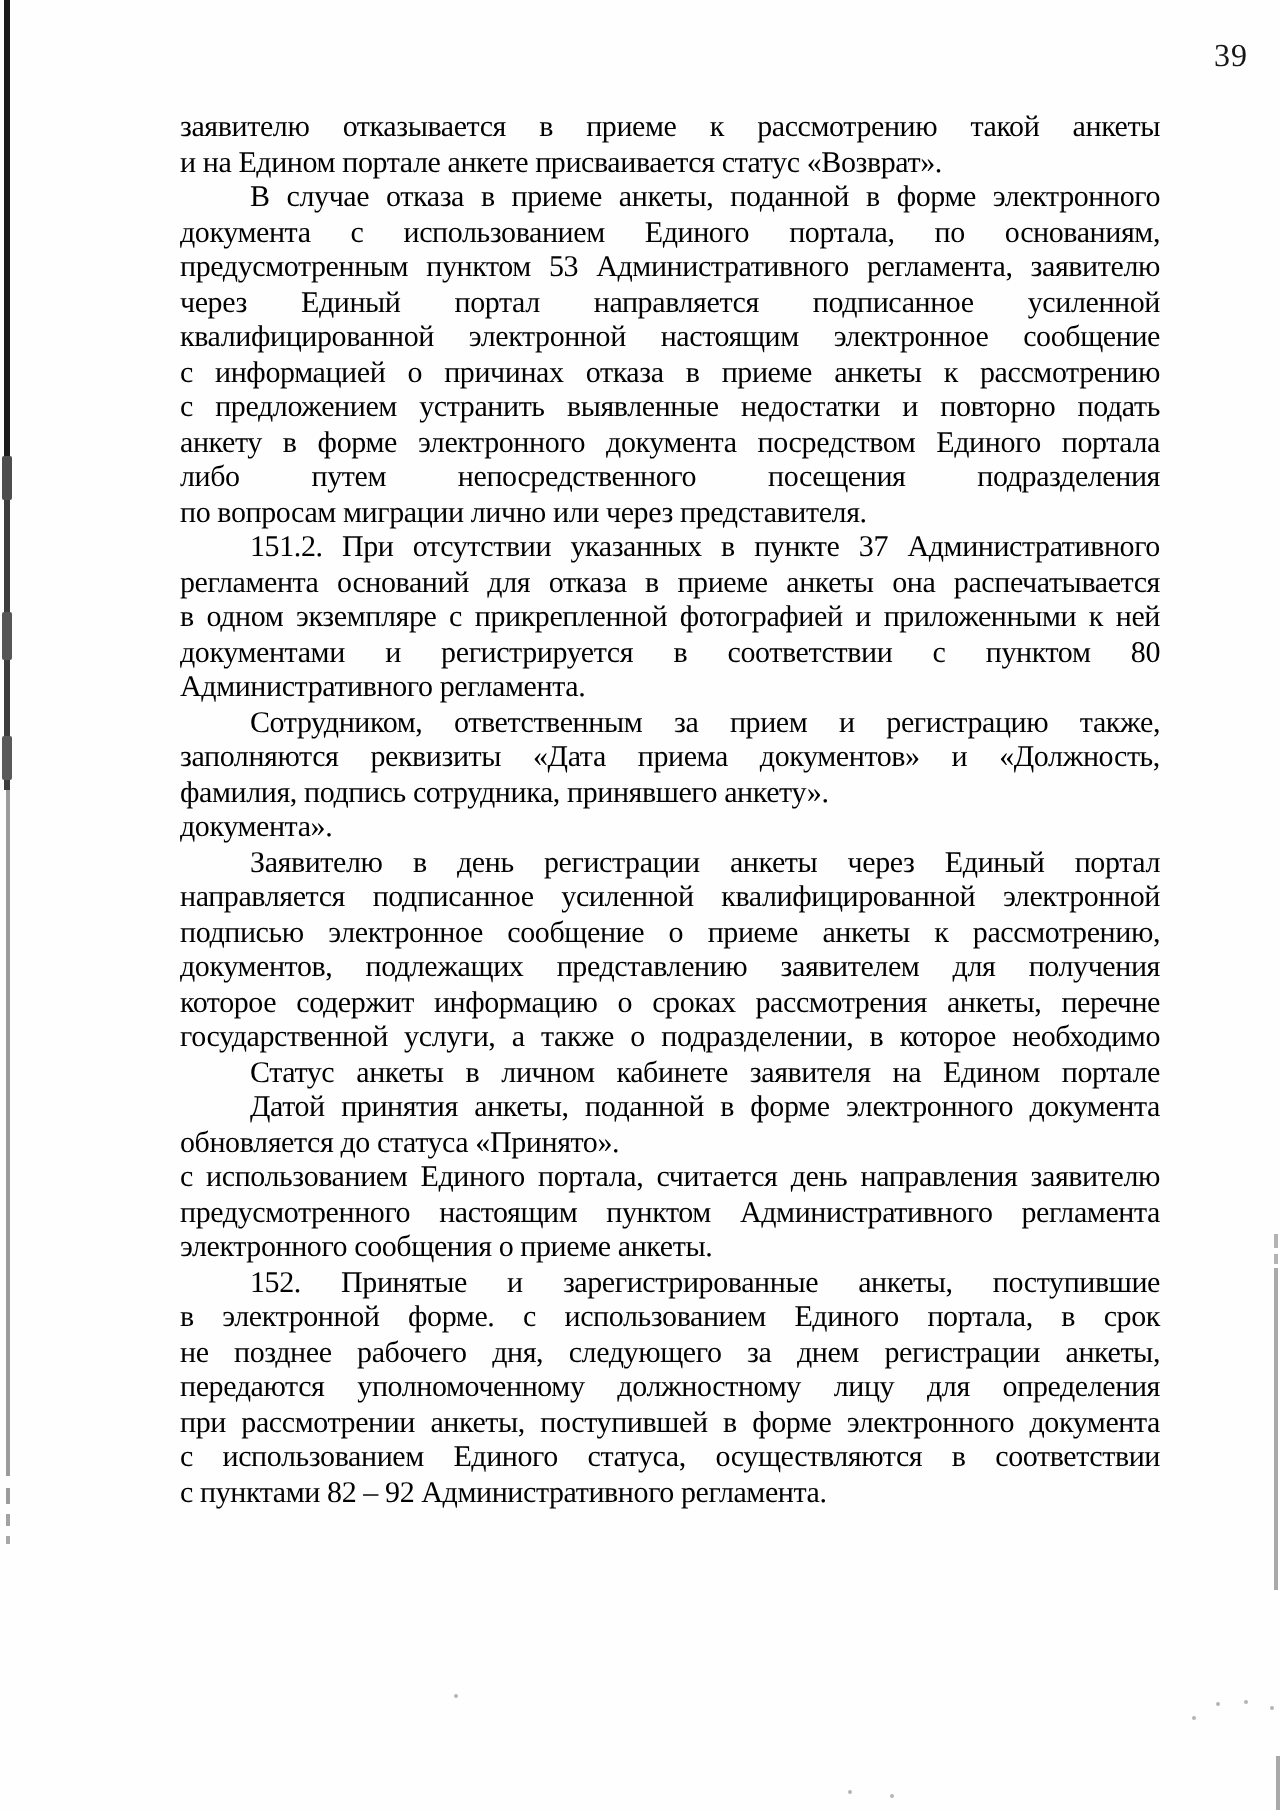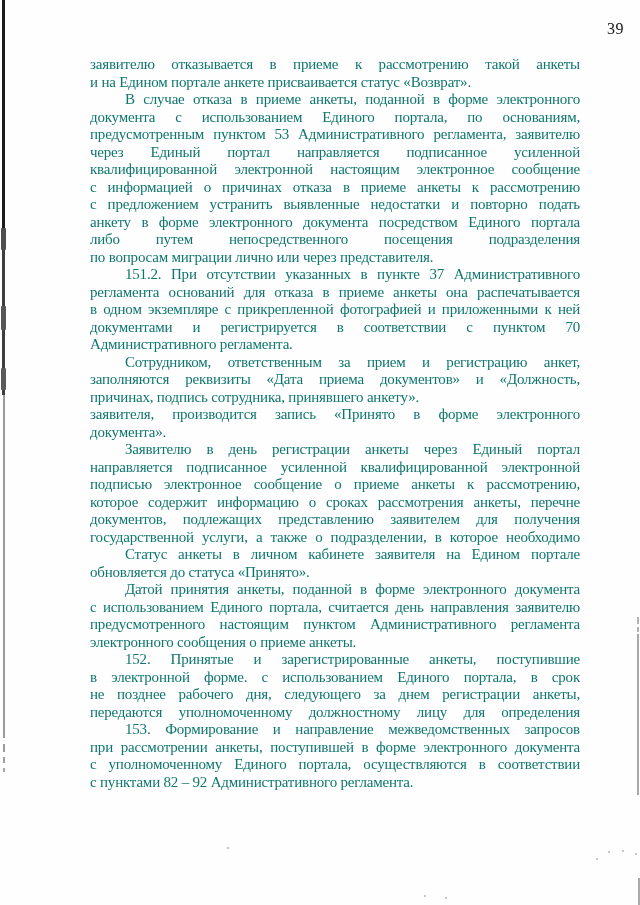--- a/index.html
+++ b/index.html
@@ -12,21 +12,21 @@
   }
   .page { position: absolute; inset: 0; background: #fefefe; }
   .pagenum {
     position: absolute; top: 20px; left: 0; right: 16px;
     text-align: right;
     font-size: 16px; color: #161616;
     letter-spacing: 0.5px;
   }
   .textblock {
     position: absolute; left: 90px; top: 56px; width: 490px;
-    font-size: 15px; color: #0f766e;
+    font-size: 15px; color: #000000;
     letter-spacing: -0.2px;
   }
   .line {
     height: 17.5px; line-height: 17.5px;
     white-space: nowrap;
     text-align: justify;
     text-align-last: justify;
   }
   .line.indent { padding-left: 35px; }
   .line.last { text-align-last: left; font-family: Liberation Serif, serif; }
@@ -67,46 +67,44 @@
       <div class="line">через Единый портал направляется подписанное усиленной</div>
       <div class="line">квалифицированной электронной настоящим электронное сообщение</div>
       <div class="line">с информацией о причинах отказа в приеме анкеты к рассмотрению</div>
       <div class="line">с предложением устранить выявленные недостатки и повторно подать</div>
       <div class="line">анкету в форме электронного документа посредством Единого портала</div>
       <div class="line">либо путем непосредственного посещения подразделения</div>
       <div class="line last">по вопросам миграции лично или через представителя.</div>
       <div class="line indent">151.2. При отсутствии указанных в пункте 37 Административного</div>
       <div class="line">регламента оснований для отказа в приеме анкеты она распечатывается</div>
       <div class="line">в одном экземпляре с прикрепленной фотографией и приложенными к ней</div>
-      <div class="line">документами и регистрируется в соответствии с пунктом 70</div>
+      <div class="line">документами и регистрируется в соответствии с пунктом 80</div>
       <div class="line last">Административного регламента.</div>
-      <div class="line indent">Сотрудником, ответственным за прием и регистрацию анкет,</div>
+      <div class="line indent">Сотрудником, ответственным за прием и регистрацию также,</div>
       <div class="line">заполняются реквизиты «Дата приема документов» и «Должность,</div>
-      <div class="line last">причинах, подпись сотрудника, принявшего анкету».</div>
-      <div class="line">заявителя, производится запись «Принято в форме электронного</div>
+      <div class="line last">фамилия, подпись сотрудника, принявшего анкету».</div>
       <div class="line last">документа».</div>
       <div class="line indent">Заявителю в день регистрации анкеты через Единый портал</div>
       <div class="line">направляется подписанное усиленной квалифицированной электронной</div>
       <div class="line">подписью электронное сообщение о приеме анкеты к рассмотрению,</div>
+      <div class="line">документов, подлежащих представлению заявителем для получения</div>
       <div class="line">которое содержит информацию о сроках рассмотрения анкеты, перечне</div>
-      <div class="line">документов, подлежащих представлению заявителем для получения</div>
       <div class="line">государственной услуги, а также о подразделении, в которое необходимо</div>
       <div class="line indent">Статус анкеты в личном кабинете заявителя на Едином портале</div>
+      <div class="line indent">Датой принятия анкеты, поданной в форме электронного документа</div>
       <div class="line last">обновляется до статуса «Принято».</div>
-      <div class="line indent">Датой принятия анкеты, поданной в форме электронного документа</div>
       <div class="line">с использованием Единого портала, считается день направления заявителю</div>
       <div class="line">предусмотренного настоящим пунктом Административного регламента</div>
       <div class="line last">электронного сообщения о приеме анкеты.</div>
       <div class="line indent">152. Принятые и зарегистрированные анкеты, поступившие</div>
       <div class="line">в электронной форме. с использованием Единого портала, в срок</div>
       <div class="line">не позднее рабочего дня, следующего за днем регистрации анкеты,</div>
       <div class="line">передаются уполномоченному должностному лицу для определения</div>
-      <div class="line indent">153. Формирование и направление межведомственных запросов</div>
       <div class="line">при рассмотрении анкеты, поступившей в форме электронного документа</div>
-      <div class="line">с уполномоченному Единого портала, осуществляются в соответствии</div>
+      <div class="line">с использованием Единого статуса, осуществляются в соответствии</div>
       <div class="line last">с пунктами 82 – 92 Административного регламента.</div>
     </div>
 
   <div class="art l1"></div>
   <div class="art l2"></div>
   <div class="art lb1"></div>
   <div class="art lb2"></div>
   <div class="art lb3"></div>
   <div class="art l3"></div>
   <div class="art ld1"></div>

